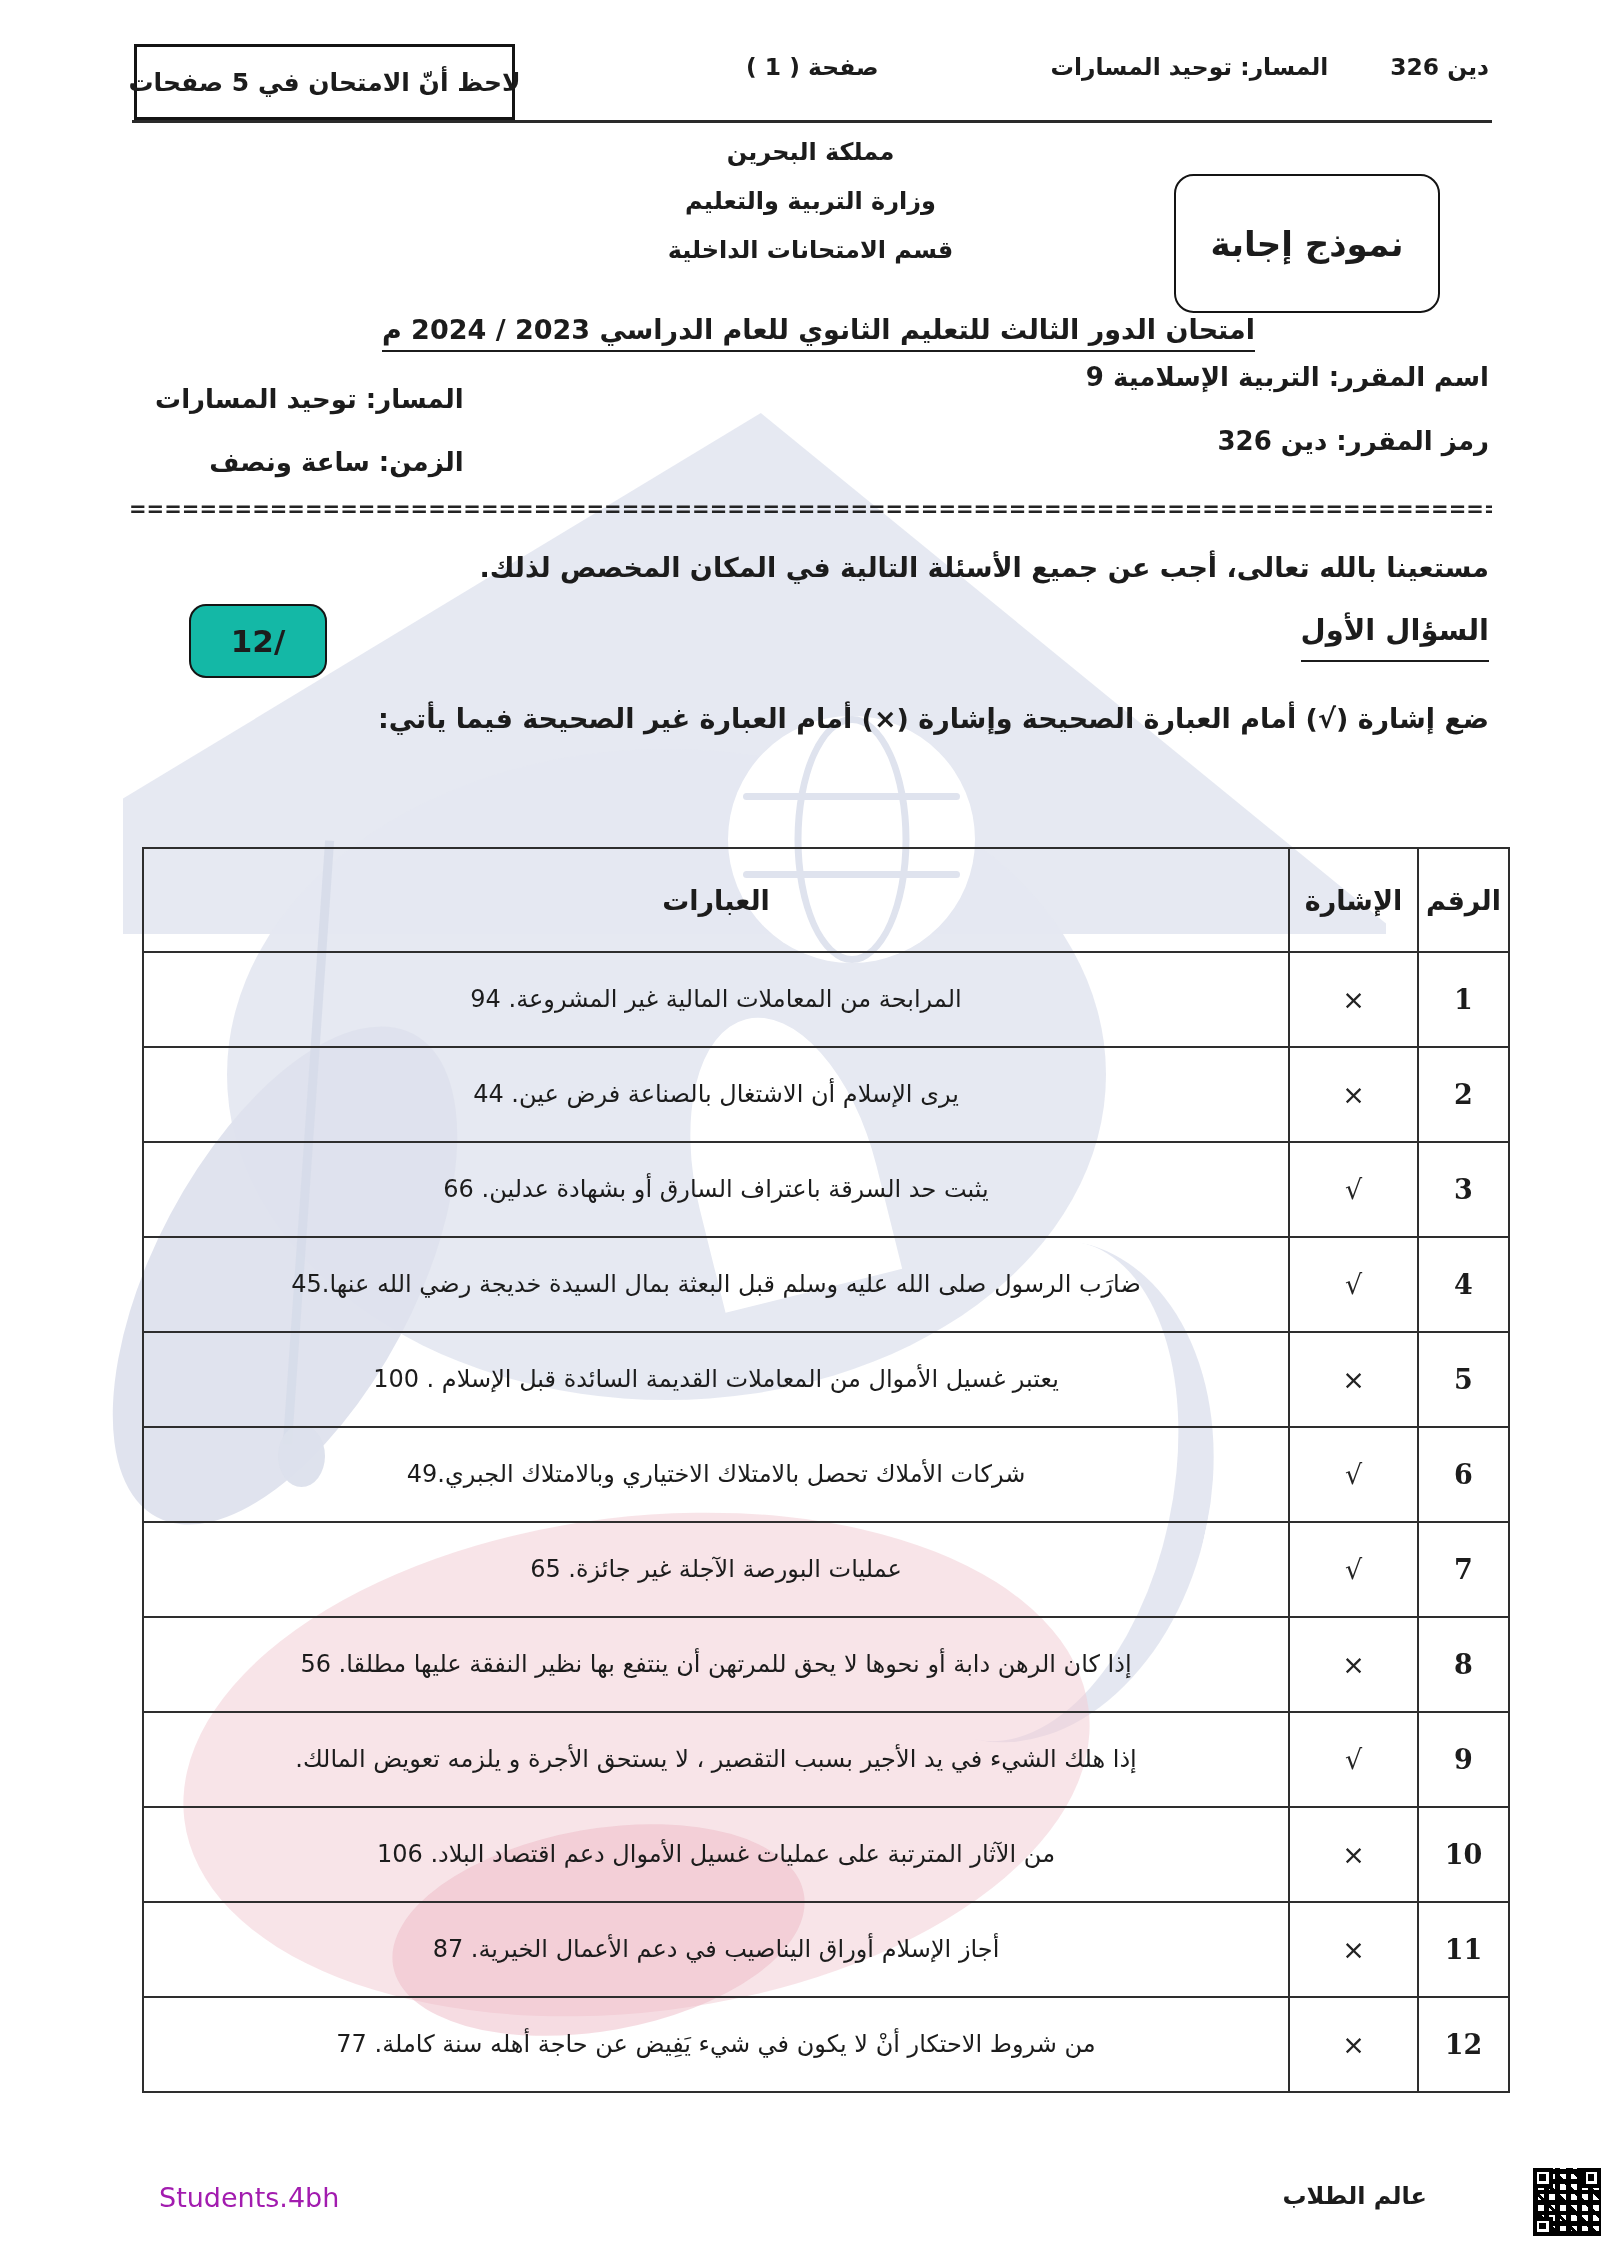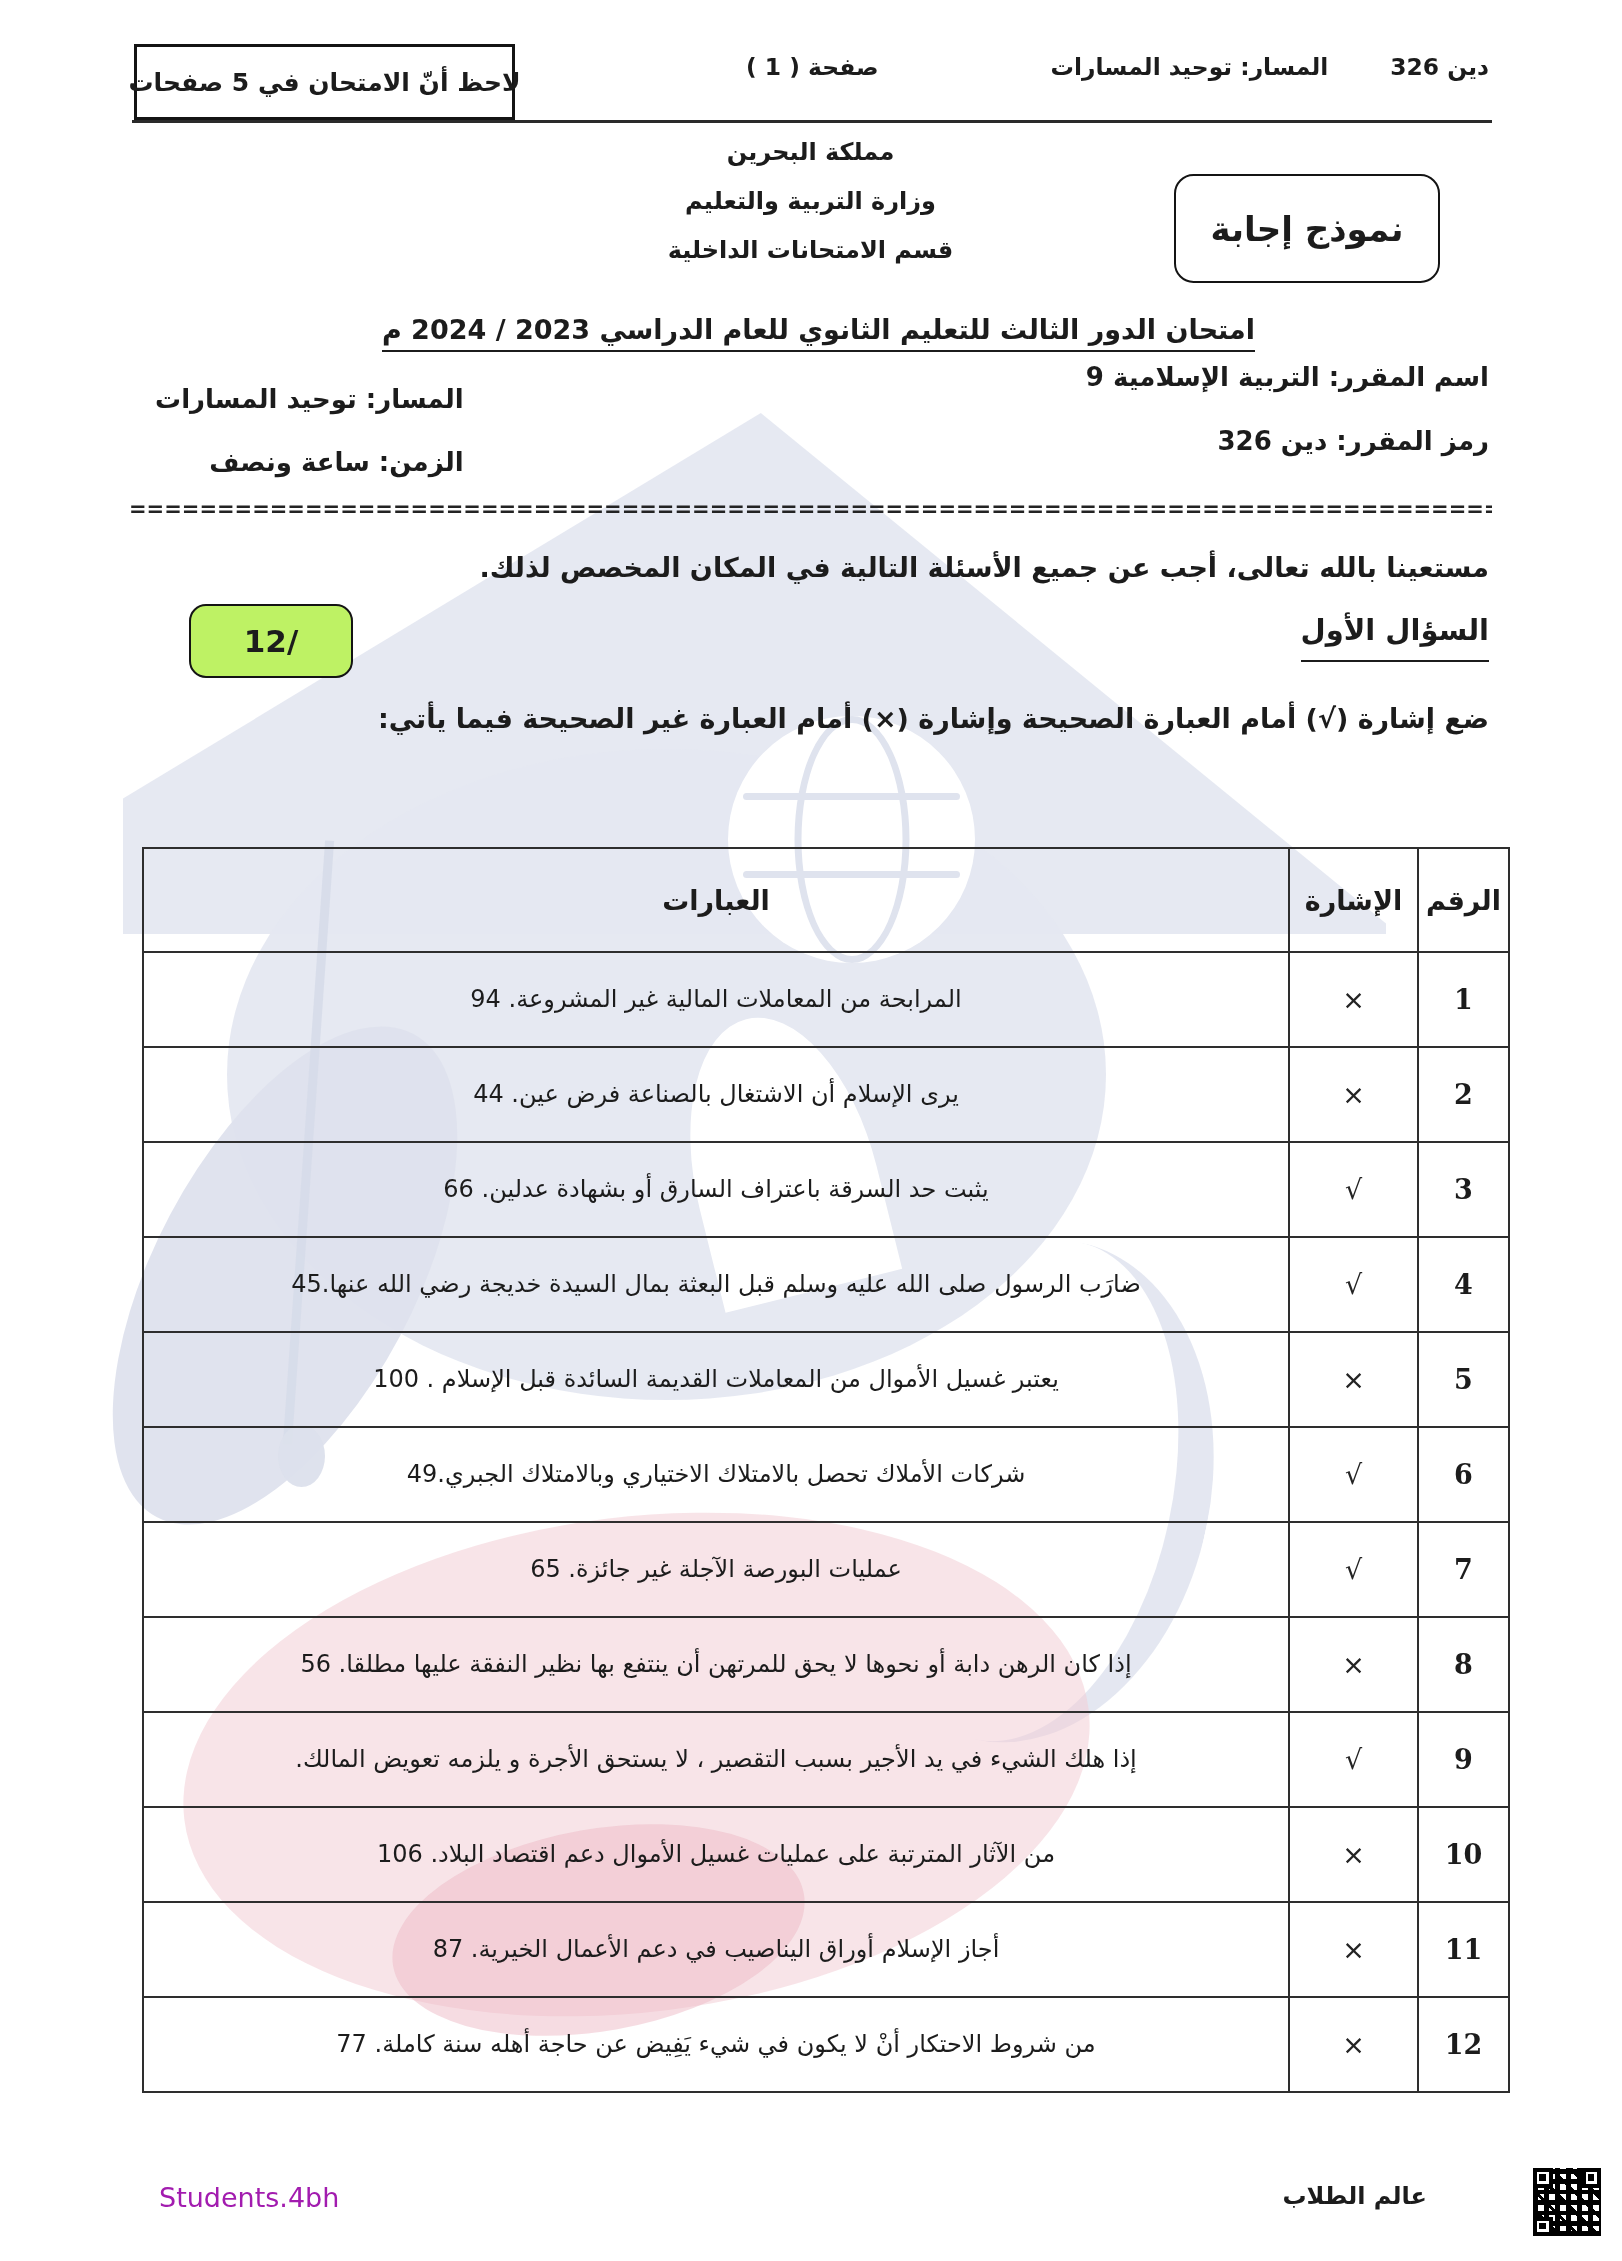--- a/index.html
+++ b/index.html
@@ -84,21 +84,21 @@
     font-weight:bold; font-size:25px; white-space:nowrap;
   }
   .header-rule {
     position:absolute; top:120px; left:133px; right:130px; height:2.6px; background:#2a2a2a;
   }
   .ministry {
     position:absolute; top:128px; left:0; right:0;
     text-align:center; font-weight:bold; font-size:24px; line-height:2.05;
   }
   .answer-box {
-    position:absolute; right:182px; top:174px; width:266px; height:109px;
+    position:absolute; right:182px; top:174px; width:266px; height:139px;
     border:2.6px solid #141414; border-radius:19.5px; background:#fff;
     display:flex; align-items:center; justify-content:center;
     font-weight:bold; font-size:34px;
   }
   .exam-title {
     position:absolute; top:314px; left:0; right:0; text-align:center;
   }
   .exam-title span {
     font-weight:bold; font-size:27px; border-bottom:2.6px solid #1c1c1c; padding-bottom:5.2px;margin-left:16px;
   }
@@ -117,22 +117,22 @@
   }
   .instruction {
     position:absolute; top:552px; right:133px;
     font-weight:bold; font-size:27px;
   }
   .q1-title { position:absolute; top:613px; right:133px; }
   .q1-title span {
     font-weight:bold; font-size:29px; border-bottom:2.6px solid #1c1c1c; padding-bottom:13px;
   }
   .score-box {
-    position:absolute; left:190px; top:604px; width:164px; height:74px;
-    border:2.6px solid #141414; border-radius:17px; background:#bef264;
+    position:absolute; left:190px; top:604px; width:138px; height:74px;
+    border:2.6px solid #141414; border-radius:17px; background:#14b8a6;
     display:flex; align-items:center; justify-content:center;
     font-weight:bold; font-size:31px; direction:ltr;
   }
   .direction-line {
     position:absolute; top:703px; right:133px;
     font-weight:bold; font-size:27px;
   }
   
   table.tf {
     position:absolute; left:143px; top:847px; width:1368px;

